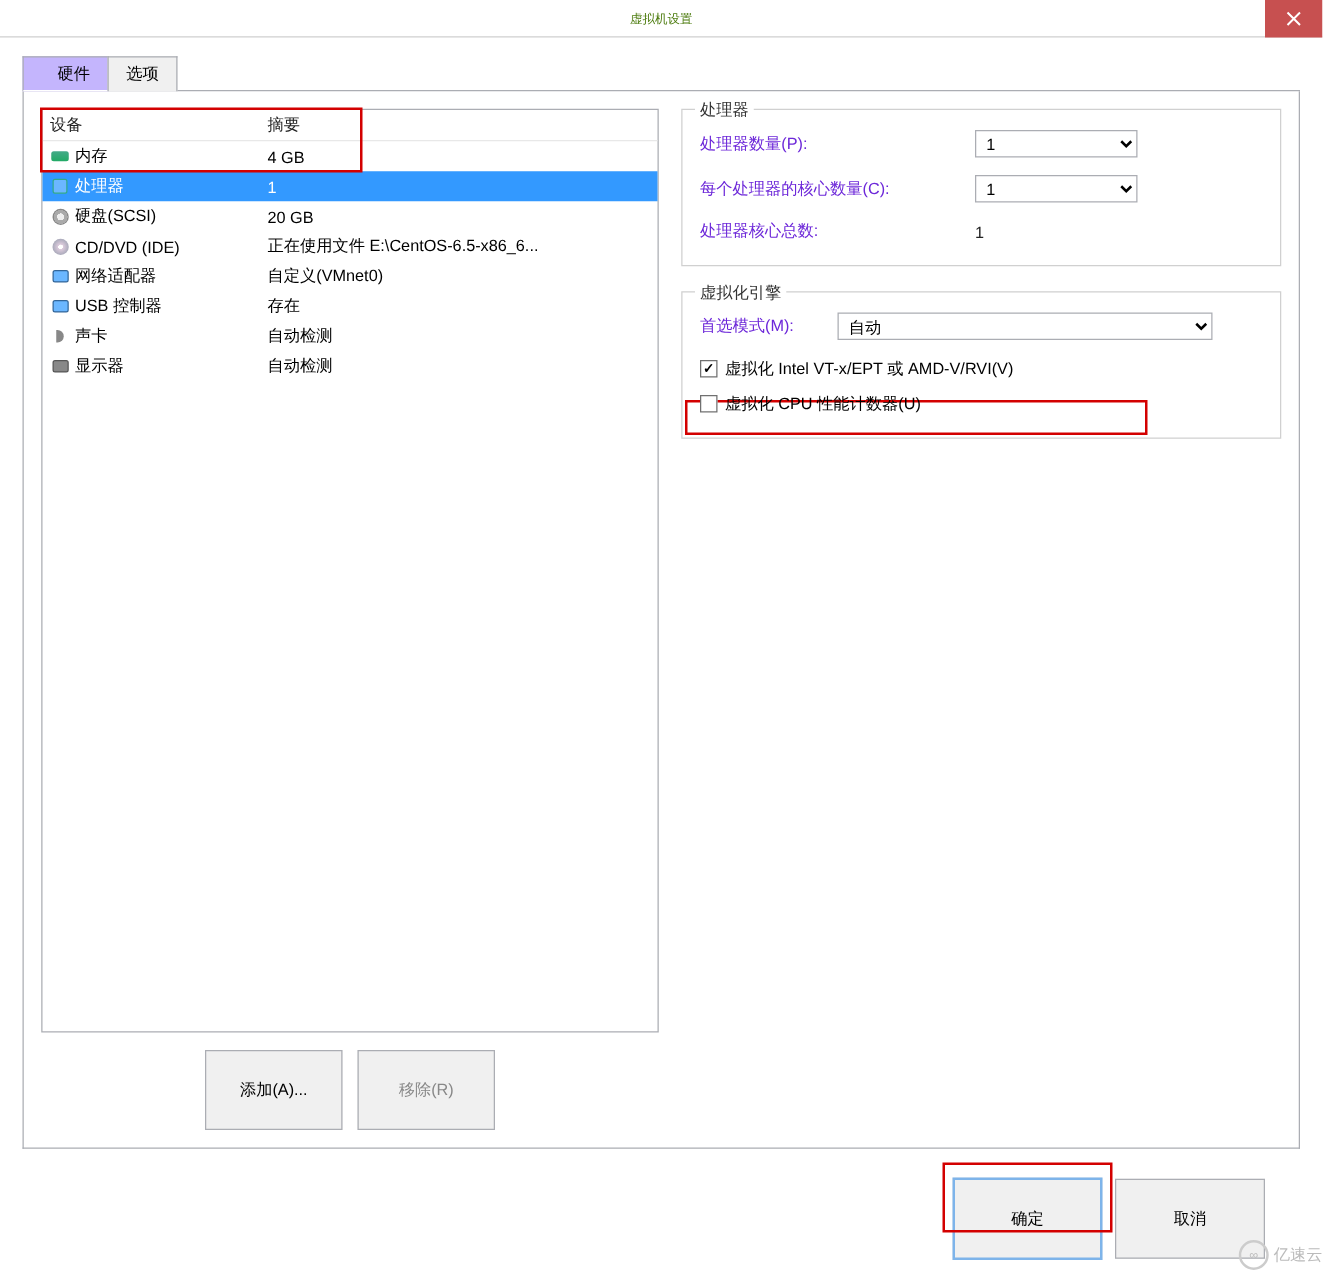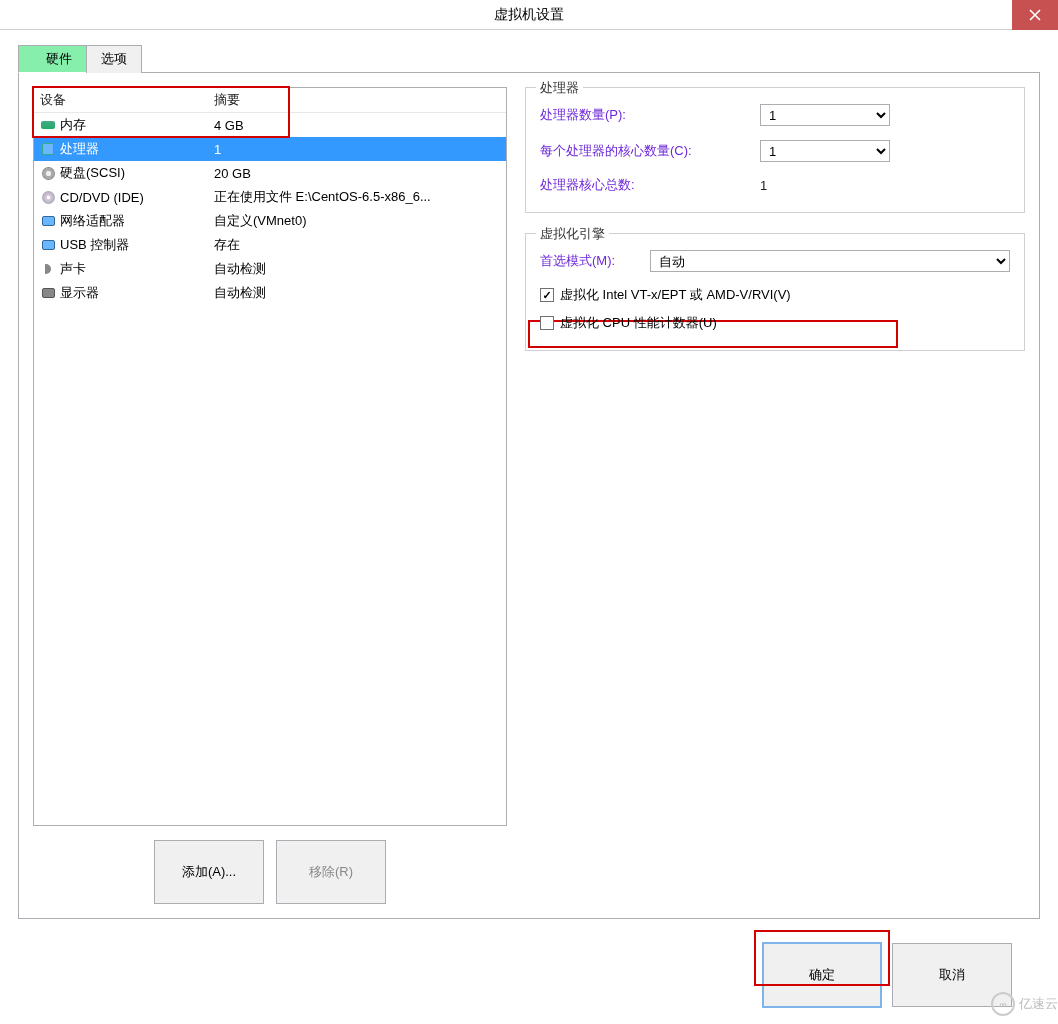--- a/index.html
+++ b/index.html
@@ -1,30 +1,30 @@
 <!DOCTYPE html>
 <html><head>
 <meta charset="utf-8">
 <style>
 * { box-sizing: border-box; margin: 0; padding: 0; font-family: "Microsoft YaHei", "Segoe UI", Tahoma, sans-serif; font-size: 13px; }
 body { background: #fff; width: 1058px; height: 1024px; position: relative; overflow: hidden; }
 
 
 .titlebar { height: 30px; background: #fff; border-bottom: 1px solid #d0d0d0; display: flex; align-items: center; justify-content: center; position: relative; }
-.titlebar .title { color: #000000; font-size: 14px; }
+.titlebar .title { color: #4d7c0f; font-size: 10px; }
 .titlebar .close { position: absolute; right: 0; top: 0; width: 46px; height: 30px; background: #c75050; color: #fff; display: flex; align-items: center; justify-content: center; cursor: pointer; }
 .titlebar .close svg { width: 12px; height: 12px; }
 
 
 .dialog { padding: 14px 18px 10px 18px; height: 960px; }
 
 
 .tabs { display: flex; border-bottom: 1px solid #abadb3; margin-bottom: 0; }
 .tab { padding: 4px 14px; border: 1px solid #abadb3; border-bottom: none; background: #f0f0f0; cursor: pointer; margin-right: -1px; position: relative; top: 1px; }
-.tab.active { background: #86efac; border-bottom: 1px solid #fff; padding-left: 27px; }
+.tab.active { background: #c4b5fd; border-bottom: 1px solid #fff; padding-left: 27px; }
 
 
 .content { border: 1px solid #abadb3; border-top: none; padding: 14px; height: 846px; display: flex; gap: 18px; }
 
 
 .left-pane { width: 494px; display: flex; flex-direction: column; }
 .device-list { border: 1px solid #abadb3; flex: 1; background: #fff; position: relative; }
 .list-header { display: flex; padding: 3px 6px; border-bottom: 1px solid #e8e8e8; color: #222; }
 .col-device { width: 174px; }
 .col-summary { flex: 1; }
@@ -45,21 +45,21 @@
 
 
 .right-pane { flex: 1; display: flex; flex-direction: column; gap: 20px; }
 .group { border: 1px solid #d0d0d0; padding: 16px 14px 18px 14px; position: relative; }
 .group-title { position: absolute; top: -9px; left: 10px; background: #fff; padding: 0 4px; color: #333; }
 .form-row { display: flex; align-items: center; margin-bottom: 14px; }
 .form-row:last-child { margin-bottom: 0; }
 .form-label { width: 220px; color: #6d28d9; }
 .form-value { flex: 1; }
 select { width: 130px; height: 22px; border: 1px solid #abadb3; background: #fff; padding: 0 4px; }
-select.wide { width: 360px; }
+select.wide { width: 300px; }
 .static-val { color: #222; }
 
 .check-row { display: flex; align-items: center; margin-bottom: 10px; gap: 6px; position: relative; }
 .check-row:last-child { margin-bottom: 0; }
 .checkbox { width: 14px; height: 14px; border: 1px solid #707070; background: #fff; display: inline-flex; align-items: center; justify-content: center; flex-shrink: 0; }
 .checkbox.checked::after { content: "✓"; font-size: 11px; line-height: 1; color: #000; font-weight: bold; }
 
 
 .bottom-buttons { position: absolute; right: 46px; bottom: 16px; display: flex; gap: 10px; align-items: center; }
 .bottom-buttons .btn { min-width: 120px; }

